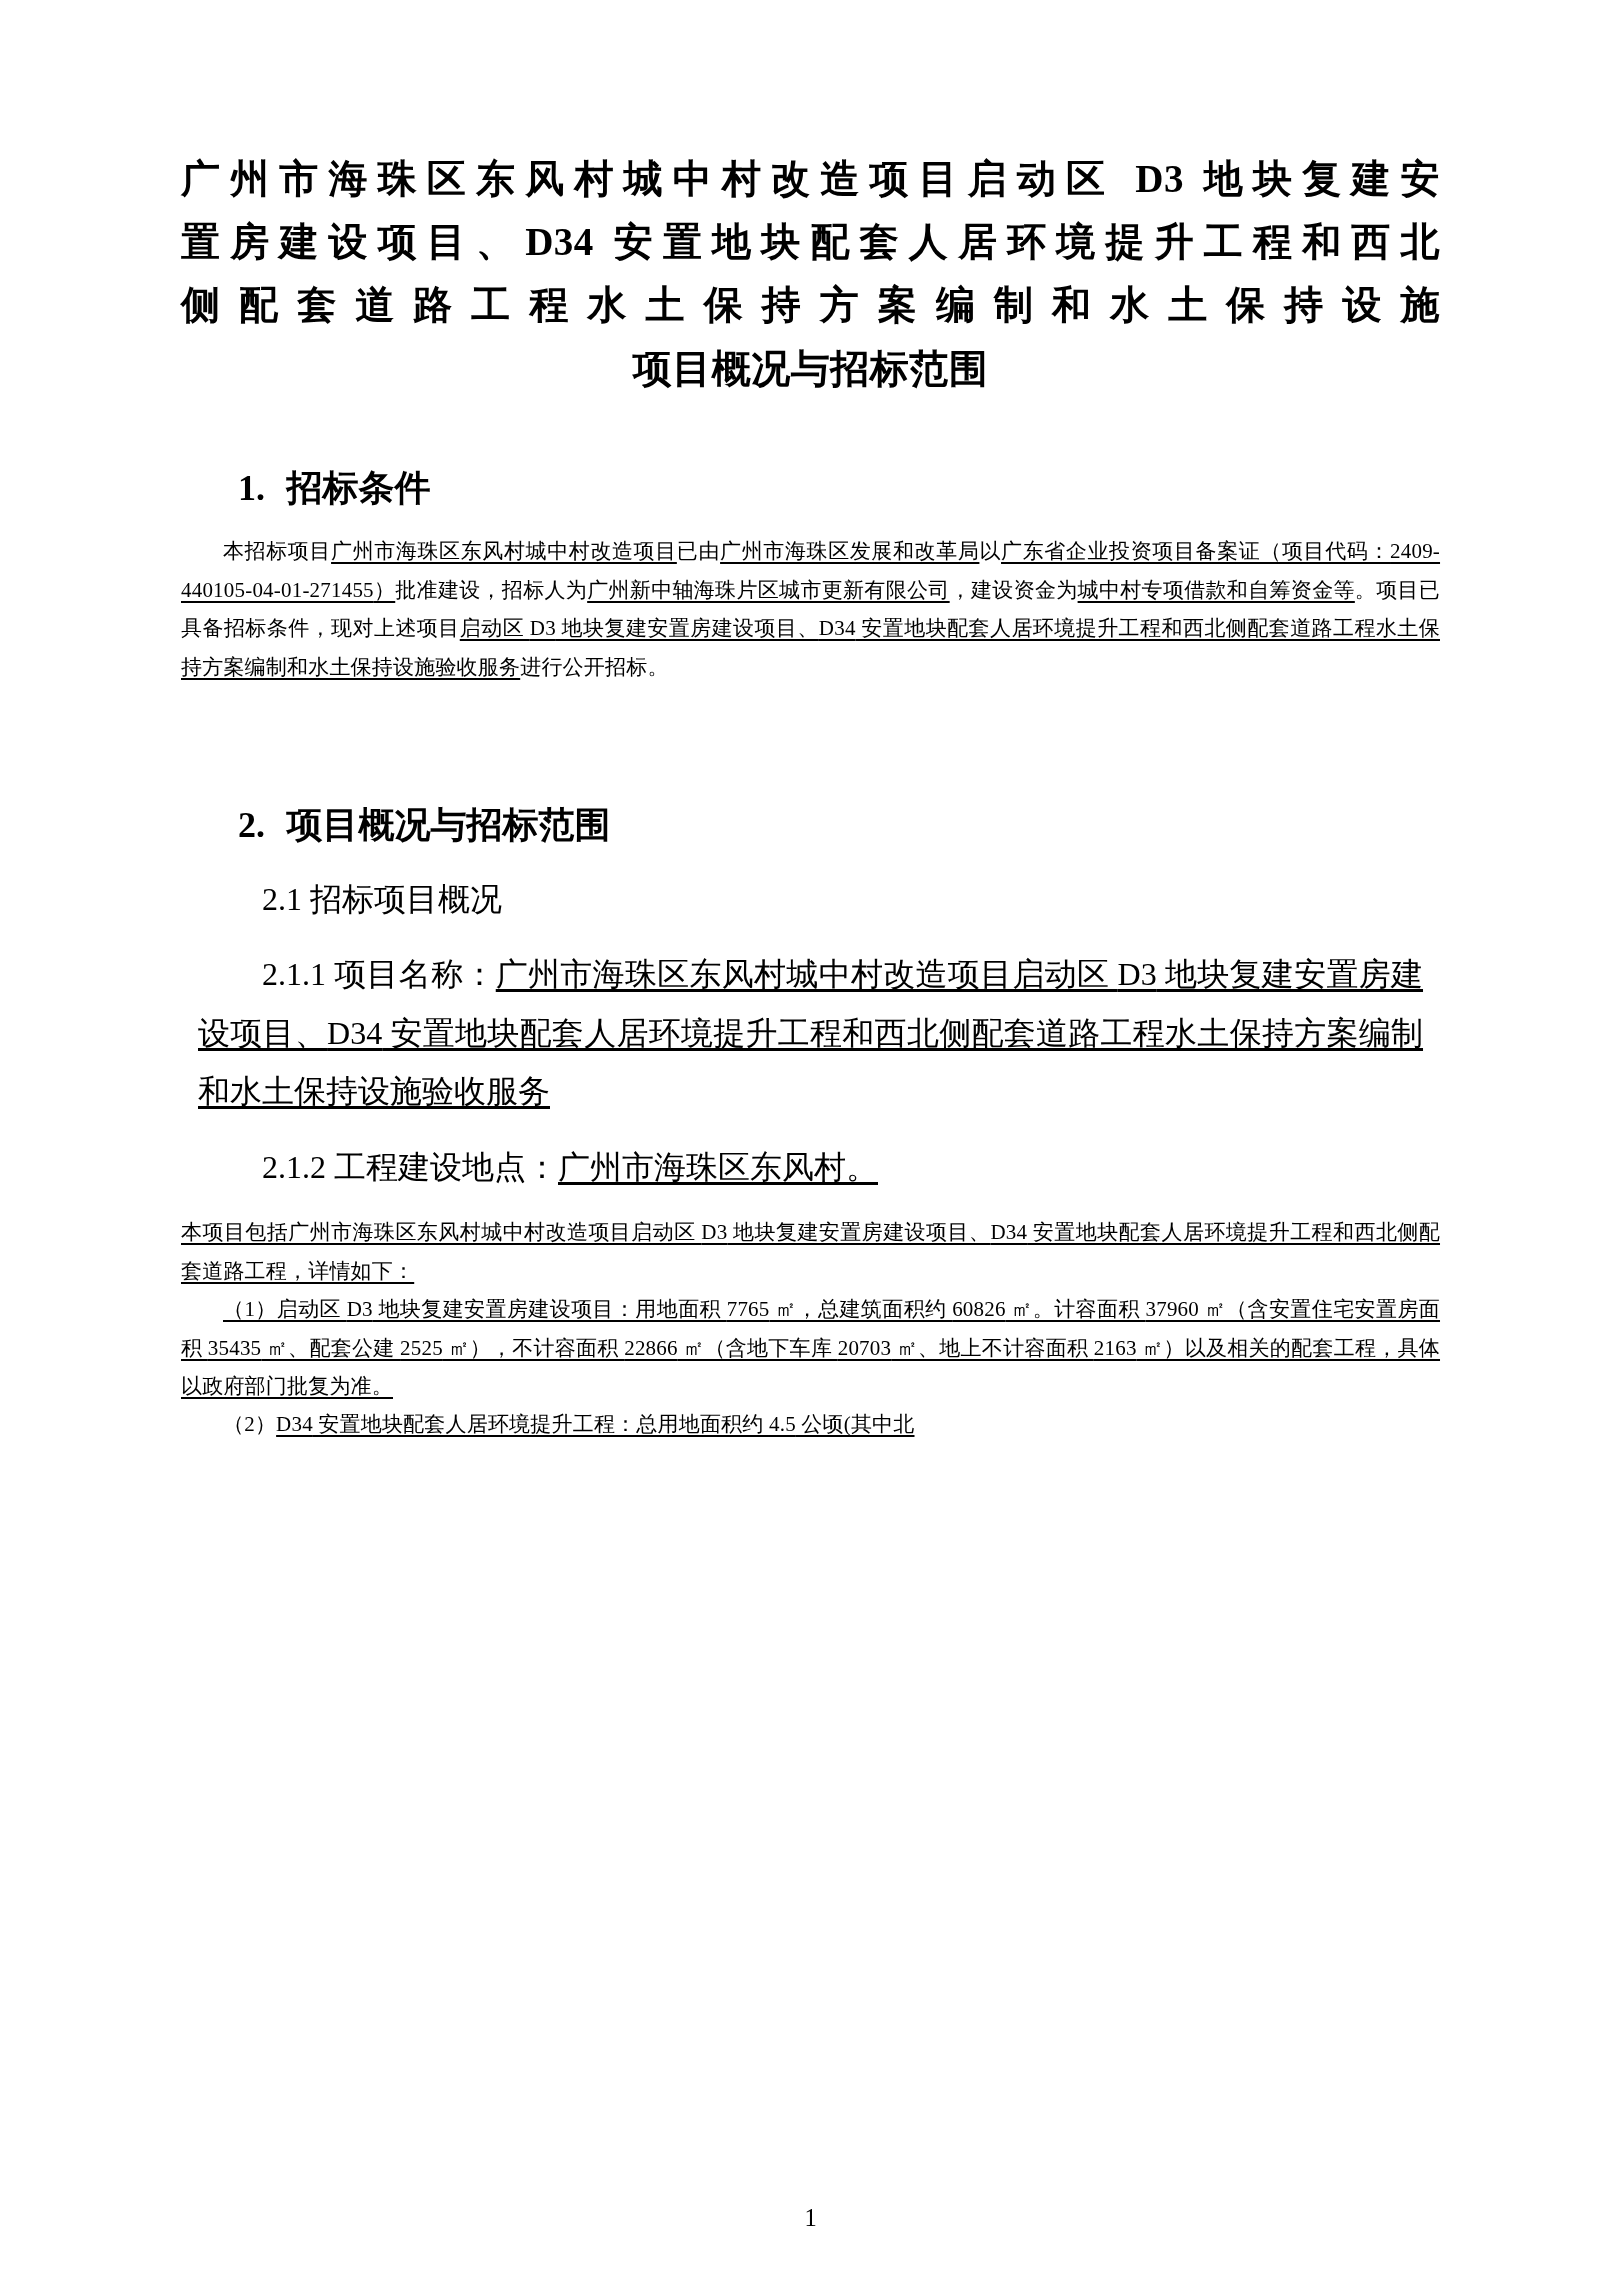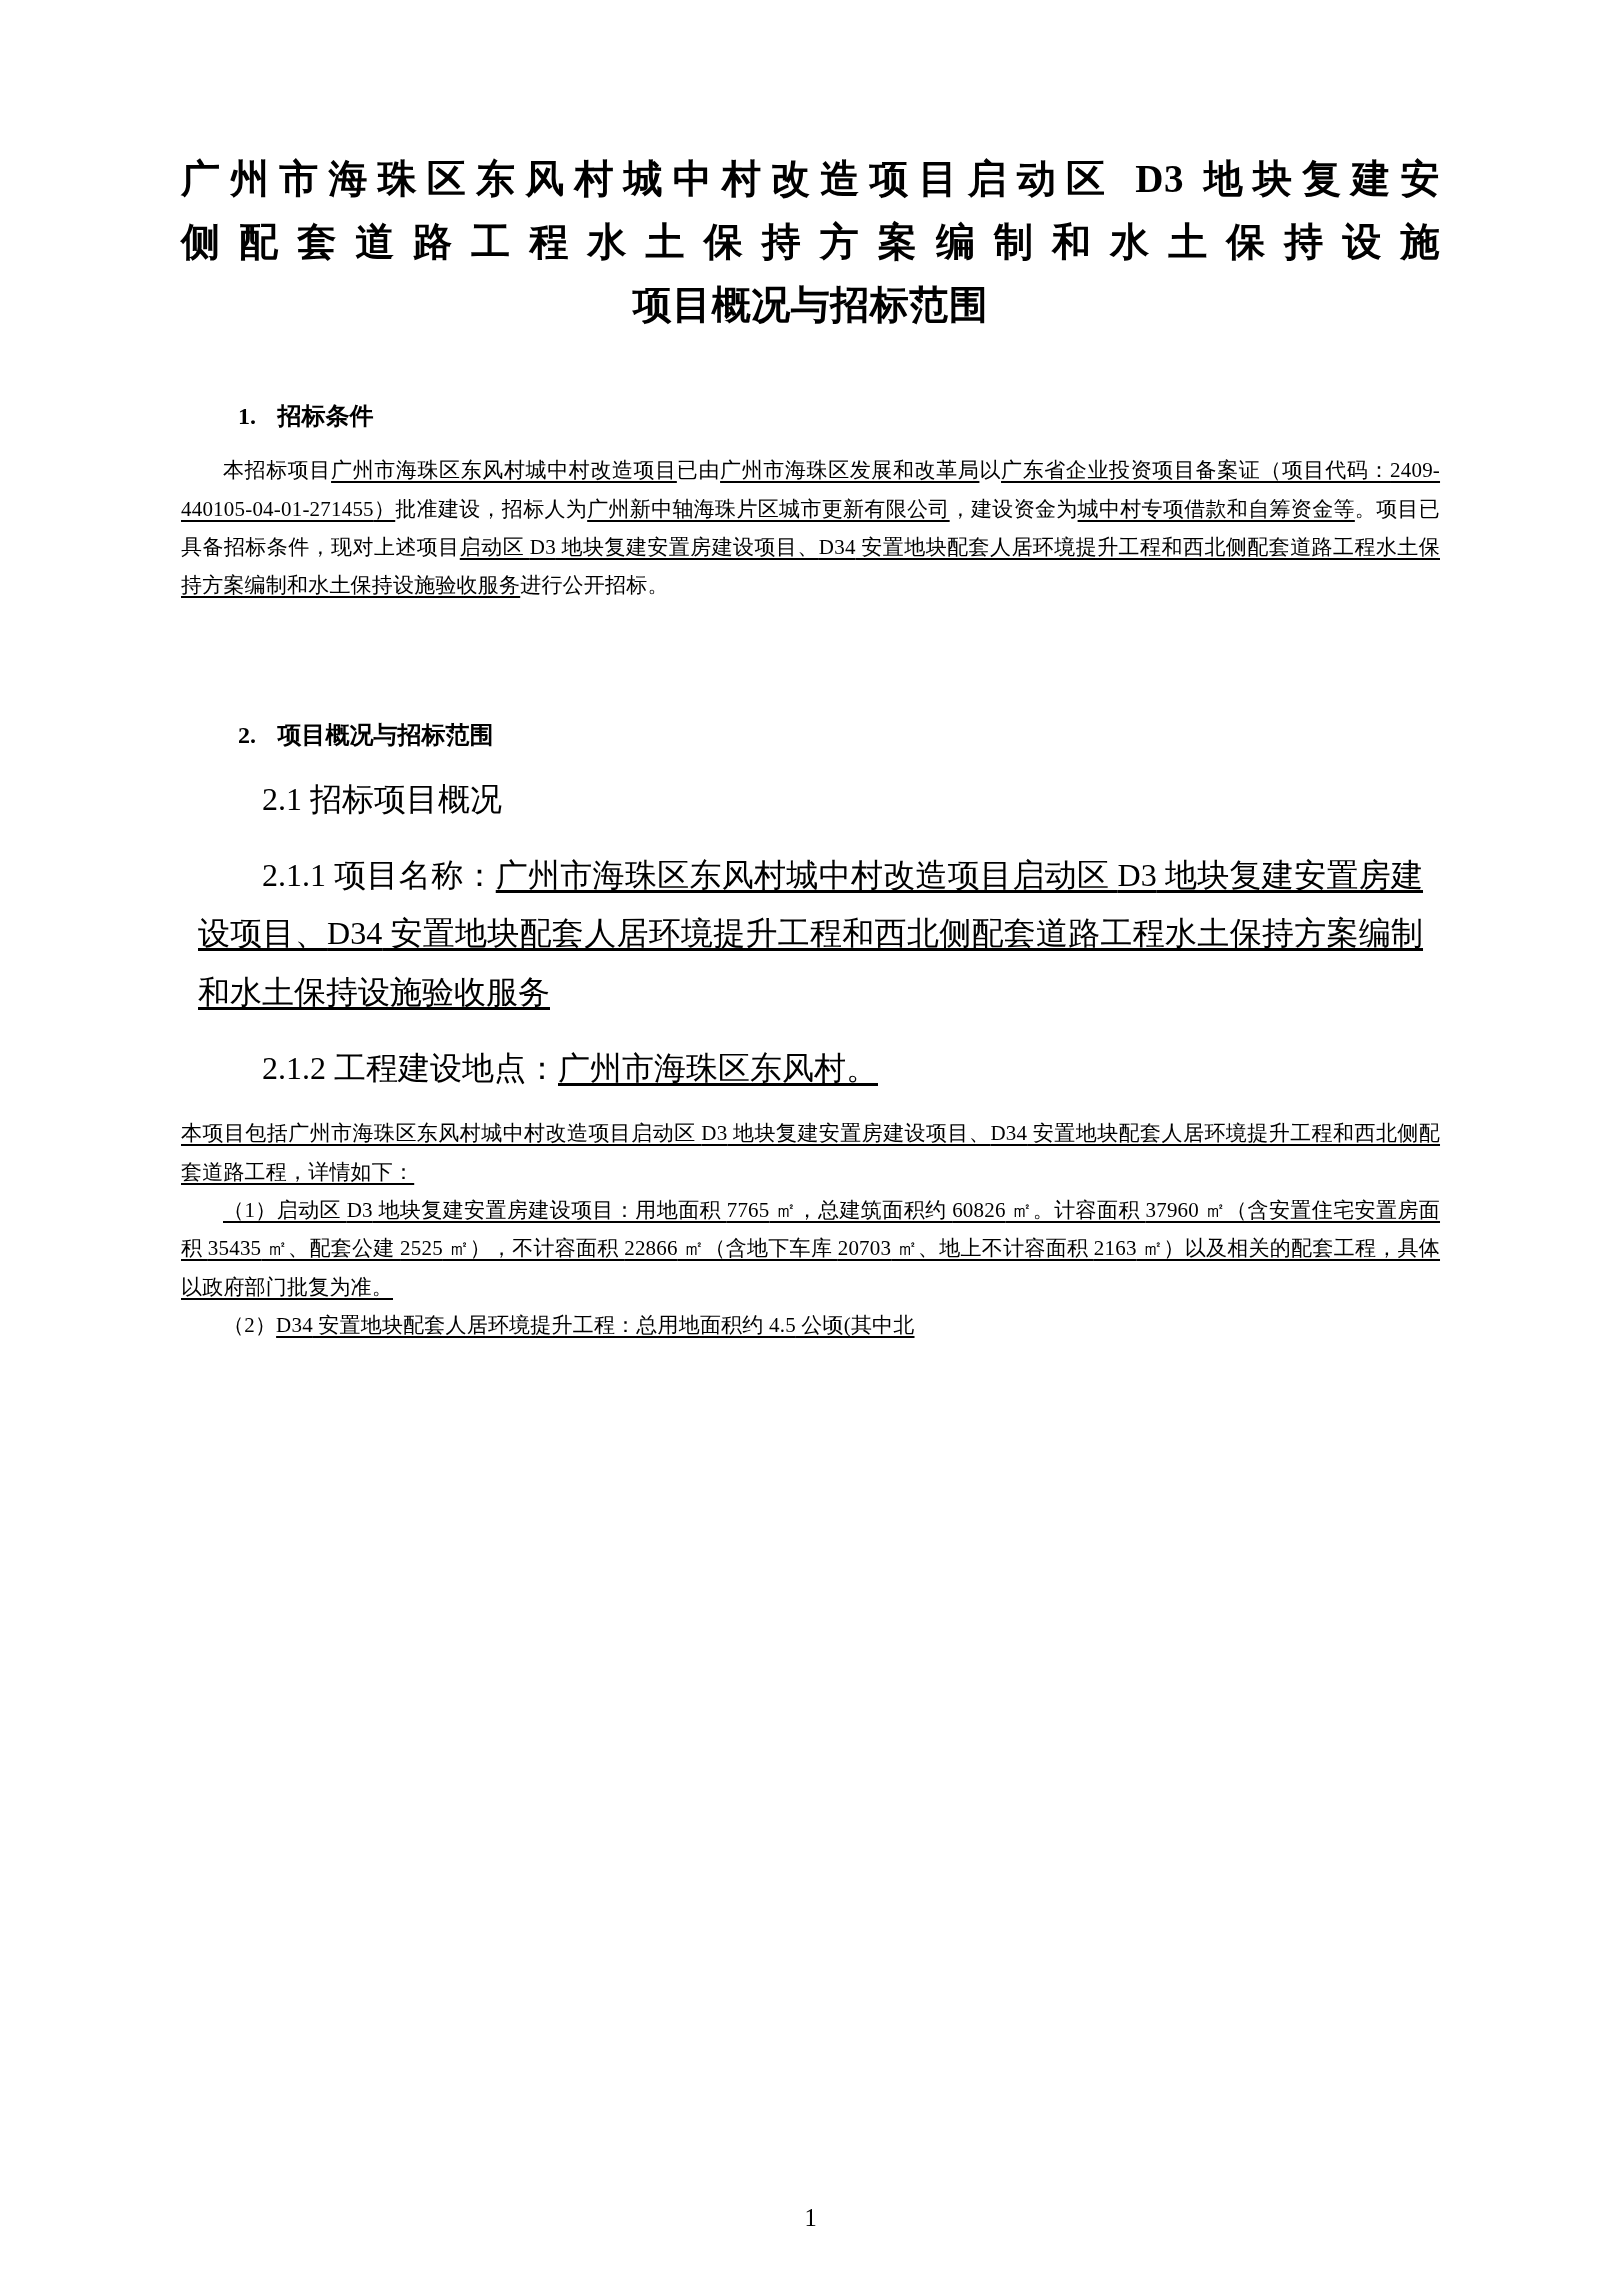--- a/index.html
+++ b/index.html
@@ -31,21 +31,21 @@
   .doc-title .line {
     display: block;
     text-align: justify;
     text-align-last: justify;
   }
   .doc-title .line.last {
     text-align: center;
     text-align-last: center;
   }
   h2.section {
-    font-size: 24px;
+    font-size: 36px;
     font-weight: bold;
     margin: 61px 0 17.6px 0;
     padding-left: 57px;
     line-height: 1.5;
   }
   h2.section .num {
     display: inline-block;
     margin-right: 21.6px;
   }
   p.body {
@@ -84,20 +84,21 @@
     font-family: "Liberation Serif", serif;
   }
 </style>
 </head>
 <body>
 
 <div class="page">
 
   <div class="doc-title">
     <span class="line">广州市海珠区东风村城中村改造项目启动区 D3 地块复建安</span>
+    <span class="line">置房建设项目、D34 安置地块配套人居环境提升工程和西北</span>
     <span class="line">侧配套道路工程水土保持方案编制和水土保持设施</span>
     <span class="line last">项目概况与招标范围</span>
   </div>
 
   <h2 class="section">
     <span class="num num-latin">1.</span><span>招标条件</span>
   </h2>
 
   <p class="body">
     本招标项目<span class="u">广州市海珠区东风村城中村改造项目</span>已由<span class="u">广州市海珠区发展和改革局</span>以<span class="u">广东省企业投资项目备案证（项目代码：<span class="num-latin">2409-440105-04-01-271455</span>）</span>批准建设，招标人为<span class="u">广州新中轴海珠片区城市更新有限公司</span>，建设资金为<span class="u">城中村专项借款和自筹资金等</span>。项目已具备招标条件，现对上述项目<span class="u">启动区 <span class="num-latin">D3</span> 地块复建安置房建设项目、<span class="num-latin">D34</span> 安置地块配套人居环境提升工程和西北侧配套道路工程水土保持方案编制和水土保持设施验收服务</span>进行公开招标。

